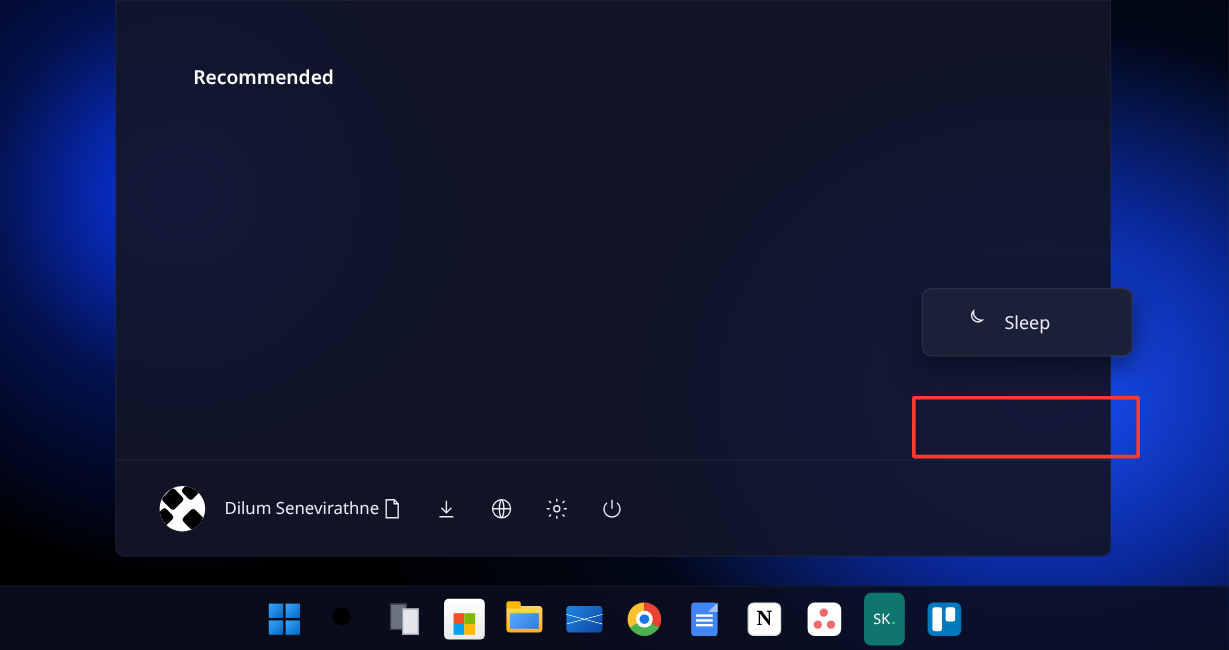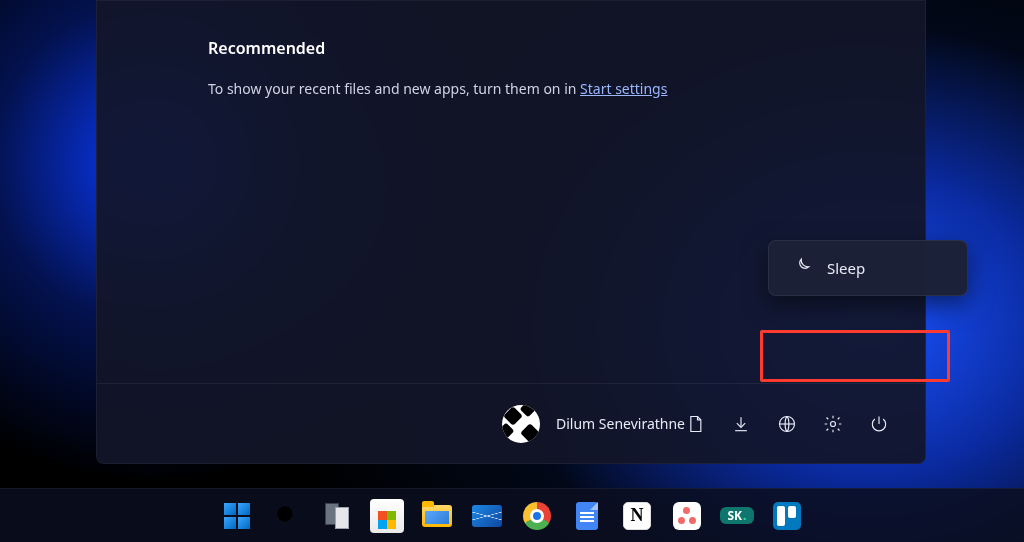--- a/index.html
+++ b/index.html
@@ -15,29 +15,29 @@
   .start-panel {
     position: absolute;
     left: 96px; top: 0;
     width: 830px; height: 464px;
     background: rgba(18, 22, 40, 0.92);
     border: 1px solid rgba(255,255,255,0.05);
     border-radius: 0 0 8px 8px;
     display: flex; flex-direction: column;
     backdrop-filter: blur(20px);
   }
-  .start-body { flex: 1; padding: 36px 64px 0; margin-left: 47px; }
+  .start-body { flex: 1; padding: 52px 64px 0; }
   .recommended-title { color: #fff; font-size: 16px; font-weight: 600; margin-bottom: 20px; }
   .recommended-hint { color: #cfd3e4; font-size: 14px; }
   .recommended-hint a { color: #9ab7ff; text-decoration: underline; cursor: pointer; }
 
   .start-footer {
     height: 80px;
     border-top: 1px solid rgba(255,255,255,0.06);
-    display: flex; align-items: center; justify-content: flex-end;
+    display: flex; align-items: center; justify-content: flex-start;
     padding: 0 36px 0 36px;
   }
   .user-row { display: flex; align-items: center; gap: 16px; cursor: pointer; }
   .avatar {
     width: 38px; height: 38px; border-radius: 50%;
     background: #fff; position: relative; overflow: hidden;
   }
   .avatar::before, .avatar::after { content:""; position:absolute; background:#000; }
   .avatar::before { width:14px; height:14px; border-radius:3px; transform:rotate(45deg); left:4px; top:4px; }
   .avatar::after { width:14px; height:14px; border-radius:3px; transform:rotate(45deg); right:3px; bottom:3px; }
@@ -46,25 +46,25 @@
   .username { color:#e8eaf6; font-size:14px; }
 
   .footer-icons { display:flex; gap:26px; align-items:center; color:#e8eaf6; }
   .ficon { width:20px; height:20px; cursor:pointer; display:flex; align-items:center; justify-content:center; }
   .ficon svg { width:20px; height:20px; stroke:#e8eaf6; stroke-width:1.4; fill:none; }
 
   
   .power-popup {
     position: absolute;
     left: 768px; top: 240px;
-    width: 200px;
+    width: 176px;
     background: rgba(28, 33, 54, 0.98);
     border: 1px solid rgba(255,255,255,0.07);
     border-radius: 8px;
-    padding: 6px 4px;
+    padding: 6px 14px;
     box-shadow: 0 8px 24px rgba(0,0,0,0.5);
   }
   .power-item {
     display:flex; align-items:center; gap:16px;
     padding: 10px 20px; color:#e8eaf6; font-size:15px; cursor:pointer;
   }
   .power-item svg { width:18px; height:18px; stroke:#e8eaf6; stroke-width:1.6; fill:none; }
   .highlight-box {
     position:absolute; border:3px solid #ff3b30; border-radius:2px;
     pointer-events:none;
@@ -99,35 +99,32 @@
   .app-chrome{width:28px;height:28px;border-radius:50%;background:conic-gradient(#ea4335 0 120deg,#4caf50 120deg 240deg,#fbc02d 240deg 360deg);position:relative;}
   .app-chrome::after{content:"";position:absolute;inset:7px;border-radius:50%;background:#fff;}
   .app-chrome::before{content:"";position:absolute;inset:10px;border-radius:50%;background:#1a73e8;z-index:1;}
   .app-docs{width:22px;height:28px;background:#4285f4;border-radius:3px;position:relative;}
   .app-docs::before{content:"";position:absolute;right:0;top:0;border-style:solid;border-width:0 0 8px 8px;border-color:transparent transparent #a0c3ff transparent;}
   .app-docs::after{content:"";position:absolute;left:4px;top:10px;width:14px;height:2px;background:#fff;box-shadow:0 4px 0 #fff,0 8px 0 #fff;}
   .app-notion{width:28px;height:28px;background:#fff;border-radius:5px;border:1px solid #ddd;display:flex;align-items:center;justify-content:center;color:#000;font-weight:900;font-size:18px;font-family:Georgia,serif;}
   .app-asana{width:28px;height:28px;background:#fff;border-radius:6px;position:relative;}
   .app-asana span{position:absolute;width:7px;height:7px;background:#f06a6a;border-radius:50%;}
   .app-asana span:nth-child(1){left:10px;top:5px;} .app-asana span:nth-child(2){left:5px;top:15px;} .app-asana span:nth-child(3){left:16px;top:15px;}
-  .app-sk{width:34px;height:17px;background:#0f766e;border-radius:6px;color:#fff;font-size:12px;font-weight:700;display:flex;align-items:center;justify-content:center;}
+  .app-sk{width:34px;height:44px;background:#0f766e;border-radius:6px;color:#fff;font-size:12px;font-weight:400;display:flex;align-items:center;justify-content:center;}
   .app-sk b{color:#34d399;margin-left:1px;}
   .app-trello{width:28px;height:28px;background:#0079bf;border-radius:5px;padding:4px;display:flex;gap:3px;}
   .app-trello span{background:#fff;border-radius:2px;}
   .app-trello span:first-child{width:8px;height:20px;} .app-trello span:last-child{width:8px;height:12px;}
 </style>
 </head>
 <body>
 
 <div class="start-panel">
   <div class="start-body">
     <div class="recommended-title">Recommended</div>
-    <div class="recommended-hint">
-      <span>To show your recent files and new apps, turn them on in </span><a>Start settings</a>
-    </div>
   </div>
 
   <div class="start-footer">
     <div class="user-row">
       <div class="avatar">
         <span class="c1"></span>
           <span class="c2"></span>
           <span class="c3"></span>
       </div>
       <div class="username">Dilum Senevirathne</div>

